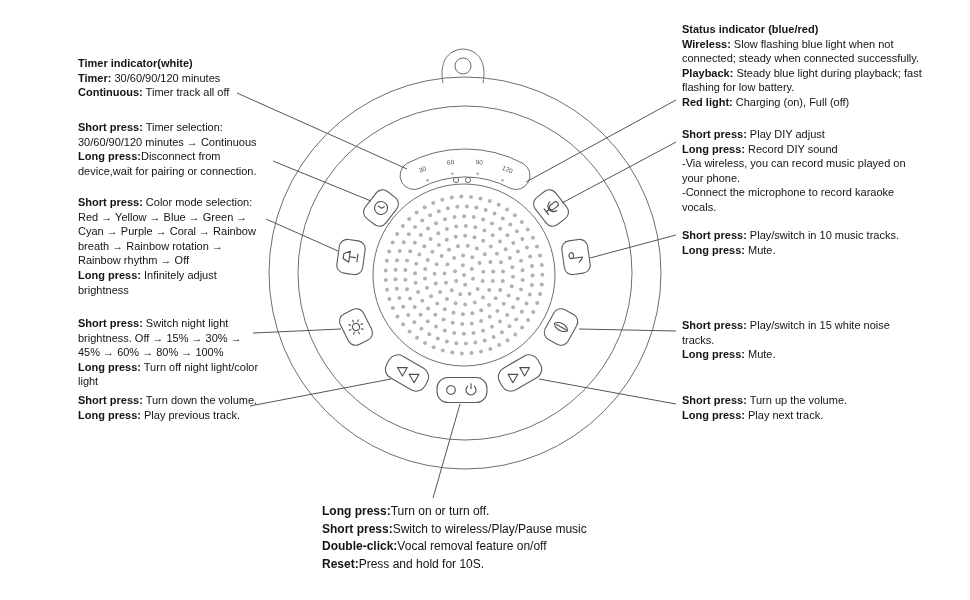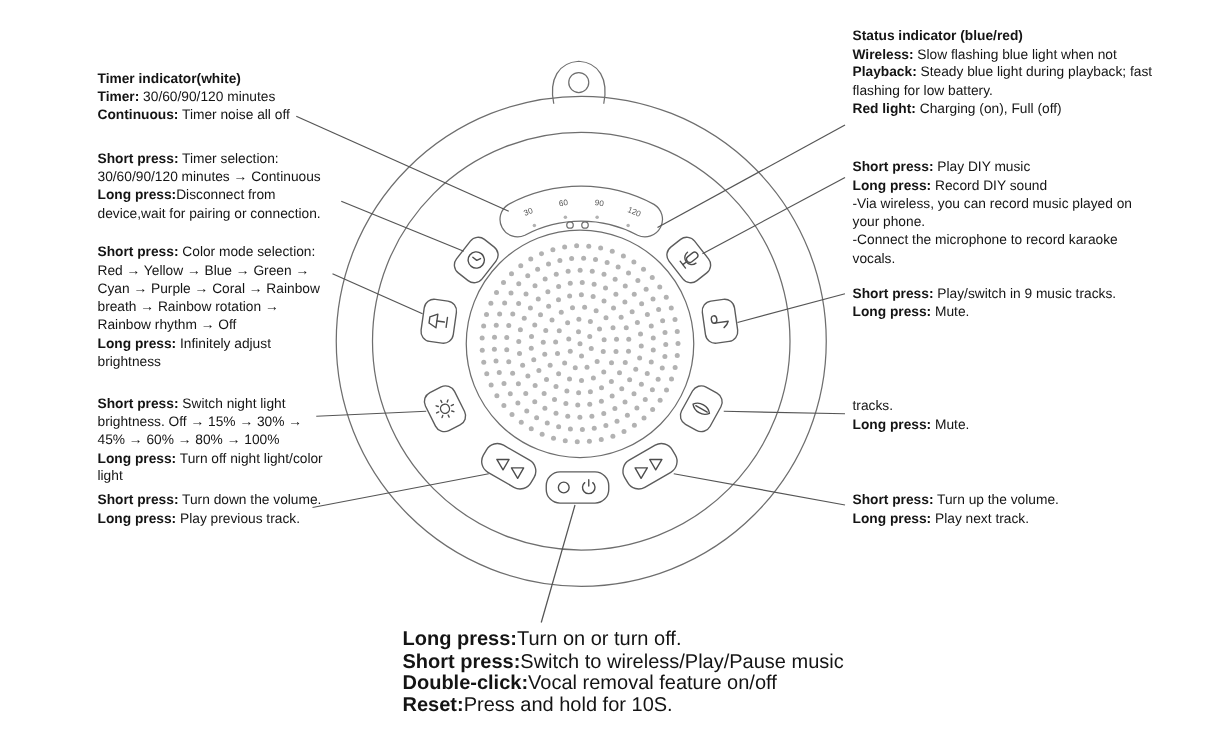--- a/index.html
+++ b/index.html
@@ -1,21 +1,21 @@
 <!DOCTYPE html>
 <html><head>
 <meta charset="utf-8">
 <style>
   html,body{margin:0;padding:0;background:#fff}
   .canvas{position:relative;width:970px;height:600px;background:#fff;overflow:hidden;
     font-family:"Liberation Sans","DejaVu Sans",sans-serif;color:#141414}
   .diagram-svg{position:absolute;left:0;top:0}
   .block{position:absolute;font-size:11px;line-height:14.6px;white-space:nowrap}
   .block .b{font-weight:bold}
-  .block.large{font-size:16px;line-height:17.5px}
+  .block.large{font-size:12px;line-height:17.5px}
   .outline{fill:none;stroke:#6e6e6e;stroke-width:1}
   .btn{fill:#ffffff;stroke:#5c5c5c;stroke-width:1.1}
   .icon{fill:none;stroke:#4c4c4c;stroke-width:1.1;stroke-linecap:round;stroke-linejoin:round}
   .leader{stroke:#555555;stroke-width:1;fill:none}
   .tick-label{font-family:"Liberation Sans",sans-serif;font-size:6.5px;fill:#555;text-anchor:middle}
   .dots{fill:#b2b2b2}
 </style>
 </head>
 <body>
 
@@ -371,21 +371,21 @@
       <line x1="676" y1="331" x2="579" y2="329"></line>
       <line x1="676" y1="235" x2="590" y2="258"></line>
       <line x1="676" y1="142" x2="562" y2="203"></line>
       <line x1="676" y1="100" x2="526" y2="182"></line>
     </g>
   </svg>
 
   <div class="block" style="left:78px;top:56px">
       <div class="ln"><span class="b">Timer indicator(white)</span></div>
       <div class="ln"><span class="b">Timer:</span><span> 30/60/90/120 minutes</span></div>
-      <div class="ln"><span class="b">Continuous:</span><span> Timer noise all off</span></div>
+      <div class="ln"><span class="b">Continuous:</span><span> Timer track all off</span></div>
     </div>
   <div class="block" style="left:78px;top:120px">
       <div class="ln"><span class="b">Short press:</span><span> Timer selection:</span></div>
       <div class="ln"><span>30/60/90/120 minutes → Continuous</span></div>
       <div class="ln"><span class="b">Long press:</span><span>Disconnect from</span></div>
       <div class="ln"><span>device,wait for pairing or connection.</span></div>
     </div>
   <div class="block" style="left:78px;top:195px">
       <div class="ln"><span class="b">Short press:</span><span> Color mode selection:</span></div>
       <div class="ln"><span>Red → Yellow → Blue → Green →</span></div>
@@ -403,37 +403,39 @@
       <div class="ln"><span>light</span></div>
     </div>
   <div class="block" style="left:78px;top:393px">
       <div class="ln"><span class="b">Short press:</span><span> Turn down the volume.</span></div>
       <div class="ln"><span class="b">Long press:</span><span> Play previous track.</span></div>
     </div>
 
   <div class="block" style="left:682px;top:22px">
       <div class="ln"><span class="b">Status indicator (blue/red)</span></div>
       <div class="ln"><span class="b">Wireless:</span><span> Slow flashing blue light when not</span></div>
+      <div class="ln"><span>connected; steady when connected successfully.</span></div>
       <div class="ln"><span class="b">Playback:</span><span> Steady blue light during playback; fast</span></div>
       <div class="ln"><span>flashing for low battery.</span></div>
       <div class="ln"><span class="b">Red light:</span><span> Charging (on), Full (off)</span></div>
     </div>
   <div class="block" style="left:682px;top:127px">
-      <div class="ln"><span class="b">Short press:</span><span> Play DIY music</span></div>
+      <div class="ln"><span class="b">Short press:</span><span> Play DIY adjust</span></div>
       <div class="ln"><span class="b">Long press:</span><span> Record DIY sound</span></div>
       <div class="ln"><span>-Via wireless, you can record music played on</span></div>
       <div class="ln"><span>your phone.</span></div>
       <div class="ln"><span>-Connect the microphone to record karaoke</span></div>
       <div class="ln"><span>vocals.</span></div>
     </div>
   <div class="block" style="left:682px;top:228px">
-      <div class="ln"><span class="b">Short press:</span><span> Play/switch in 9 music tracks.</span></div>
+      <div class="ln"><span class="b">Short press:</span><span> Play/switch in 10 music tracks.</span></div>
       <div class="ln"><span class="b">Long press:</span><span> Mute.</span></div>
     </div>
   <div class="block" style="left:682px;top:318px">
+      <div class="ln"><span class="b">Short press:</span><span> Play/switch in 15 white noise</span></div>
       <div class="ln"><span>tracks.</span></div>
       <div class="ln"><span class="b">Long press:</span><span> Mute.</span></div>
     </div>
   <div class="block" style="left:682px;top:393px">
       <div class="ln"><span class="b">Short press:</span><span> Turn up the volume.</span></div>
       <div class="ln"><span class="b">Long press:</span><span> Play next track.</span></div>
     </div>
 
   <div class="block large" style="left:322px;top:503px">
       <div class="ln"><span class="b">Long press:</span><span>Turn on or turn off.</span></div>

